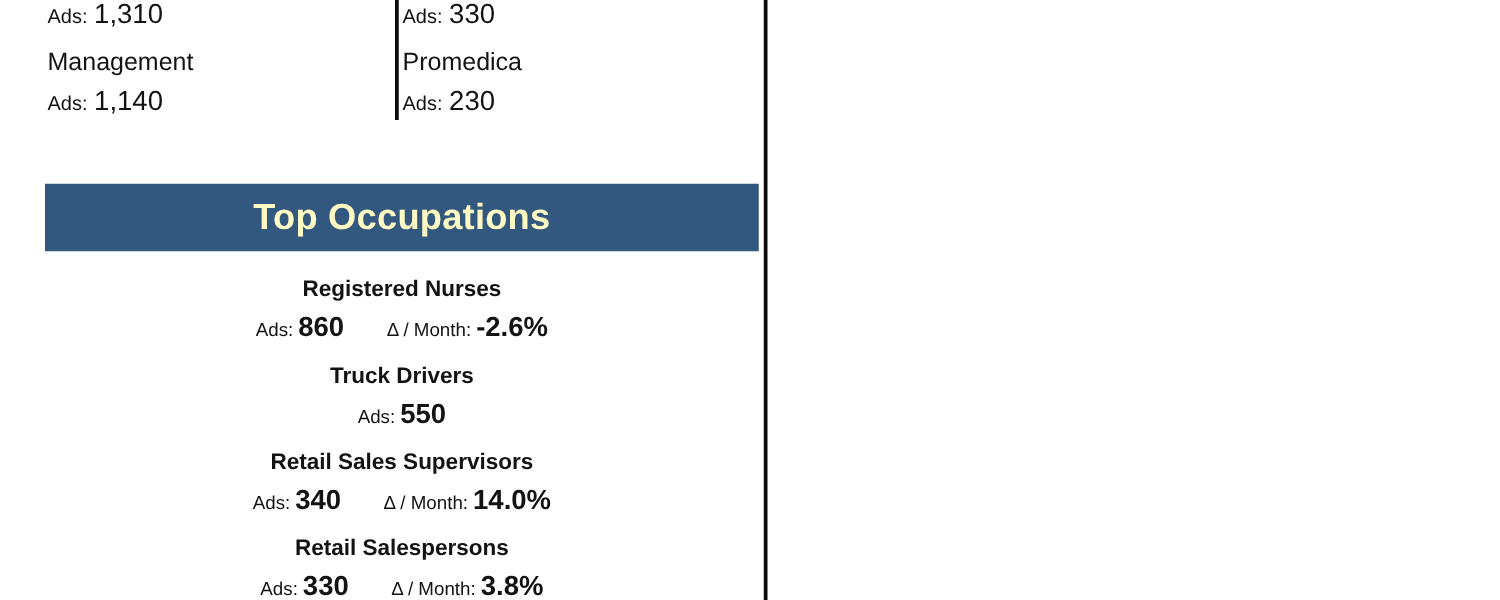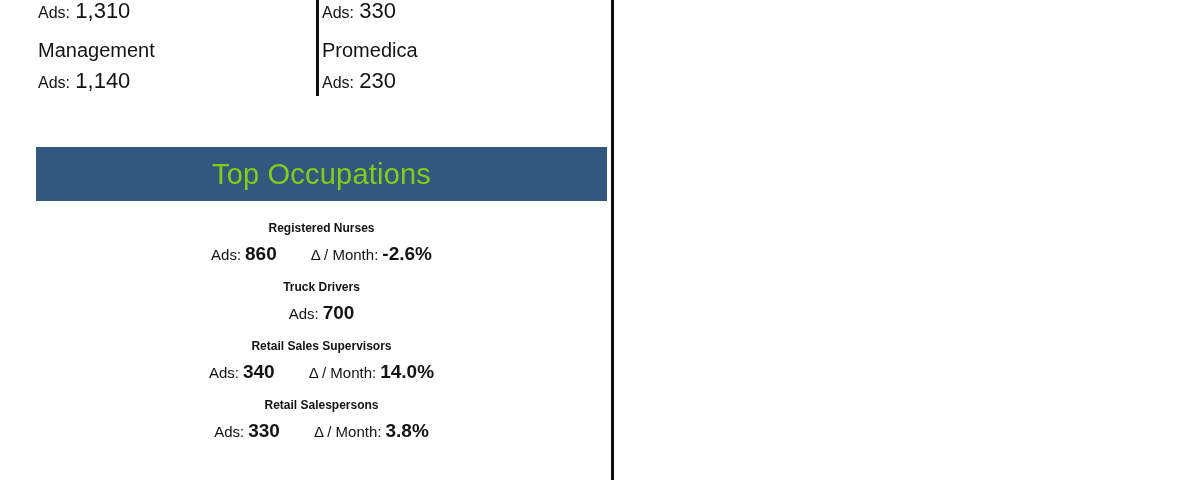--- a/index.html
+++ b/index.html
@@ -55,53 +55,53 @@
     white-space: nowrap;
   }
 
   .sp-10 { height: 10px; }
   .sp-18 { height: 18px; }
 
   
   .section-bar {
     position: absolute;
     background: #33587F;
-    color: #84cc16;
+    color: #fef9c3;
     font-size: 29px;
-    font-weight: 400;
+    font-weight: 700;
     display: flex;
     align-items: center;
     justify-content: center;
     letter-spacing: 0.2px;
   }
   .bar-occupations { left: 36px;  top: 147px; width: 571px; height: 54px; }
 
   
   .occ-list {
     position: absolute;
     left: 36px; top: 222px;
     width: 571px;
   }
   .occ-item { text-align: center; }
   .occ-title {
-    font-size: 12px;
+    font-size: 18px;
     font-weight: 700;
     line-height: 1.0;
     margin-bottom: 9px;
   }
   .occ-stats {
     display: flex;
     justify-content: center;
     align-items: baseline;
     gap: 34px;
     margin-bottom: 16px;
   }
   .occ-stats .pair { white-space: nowrap; }
   .occ-stats .k { font-size: 15px; font-weight: 400; }
-  .occ-stats .v { font-size: 19px; font-weight: 700; margin-left: 4px; }
+  .occ-stats .v { font-size: 22px; font-weight: 700; margin-left: 4px; }
 </style>
 </head>
 <body>
 
 <div class="panel-left">
 
   <div class="top-divider"></div>
 
   <div class="stat-col col-a">
     <div class="stat-line">
@@ -144,21 +144,21 @@
         <span class="pair">
           <span class="k">Δ / Month:</span><span class="v">-2.6%</span>
         </span>
       </div>
     </div>
 
     <div class="occ-item">
       <div class="occ-title">Truck Drivers</div>
       <div class="occ-stats">
         <span class="pair">
-          <span class="k">Ads:</span><span class="v">700</span>
+          <span class="k">Ads:</span><span class="v">550</span>
         </span>
       </div>
     </div>
 
     <div class="occ-item">
       <div class="occ-title">Retail Sales Supervisors</div>
       <div class="occ-stats">
         <span class="pair">
           <span class="k">Ads:</span><span class="v">340</span>
         </span>

